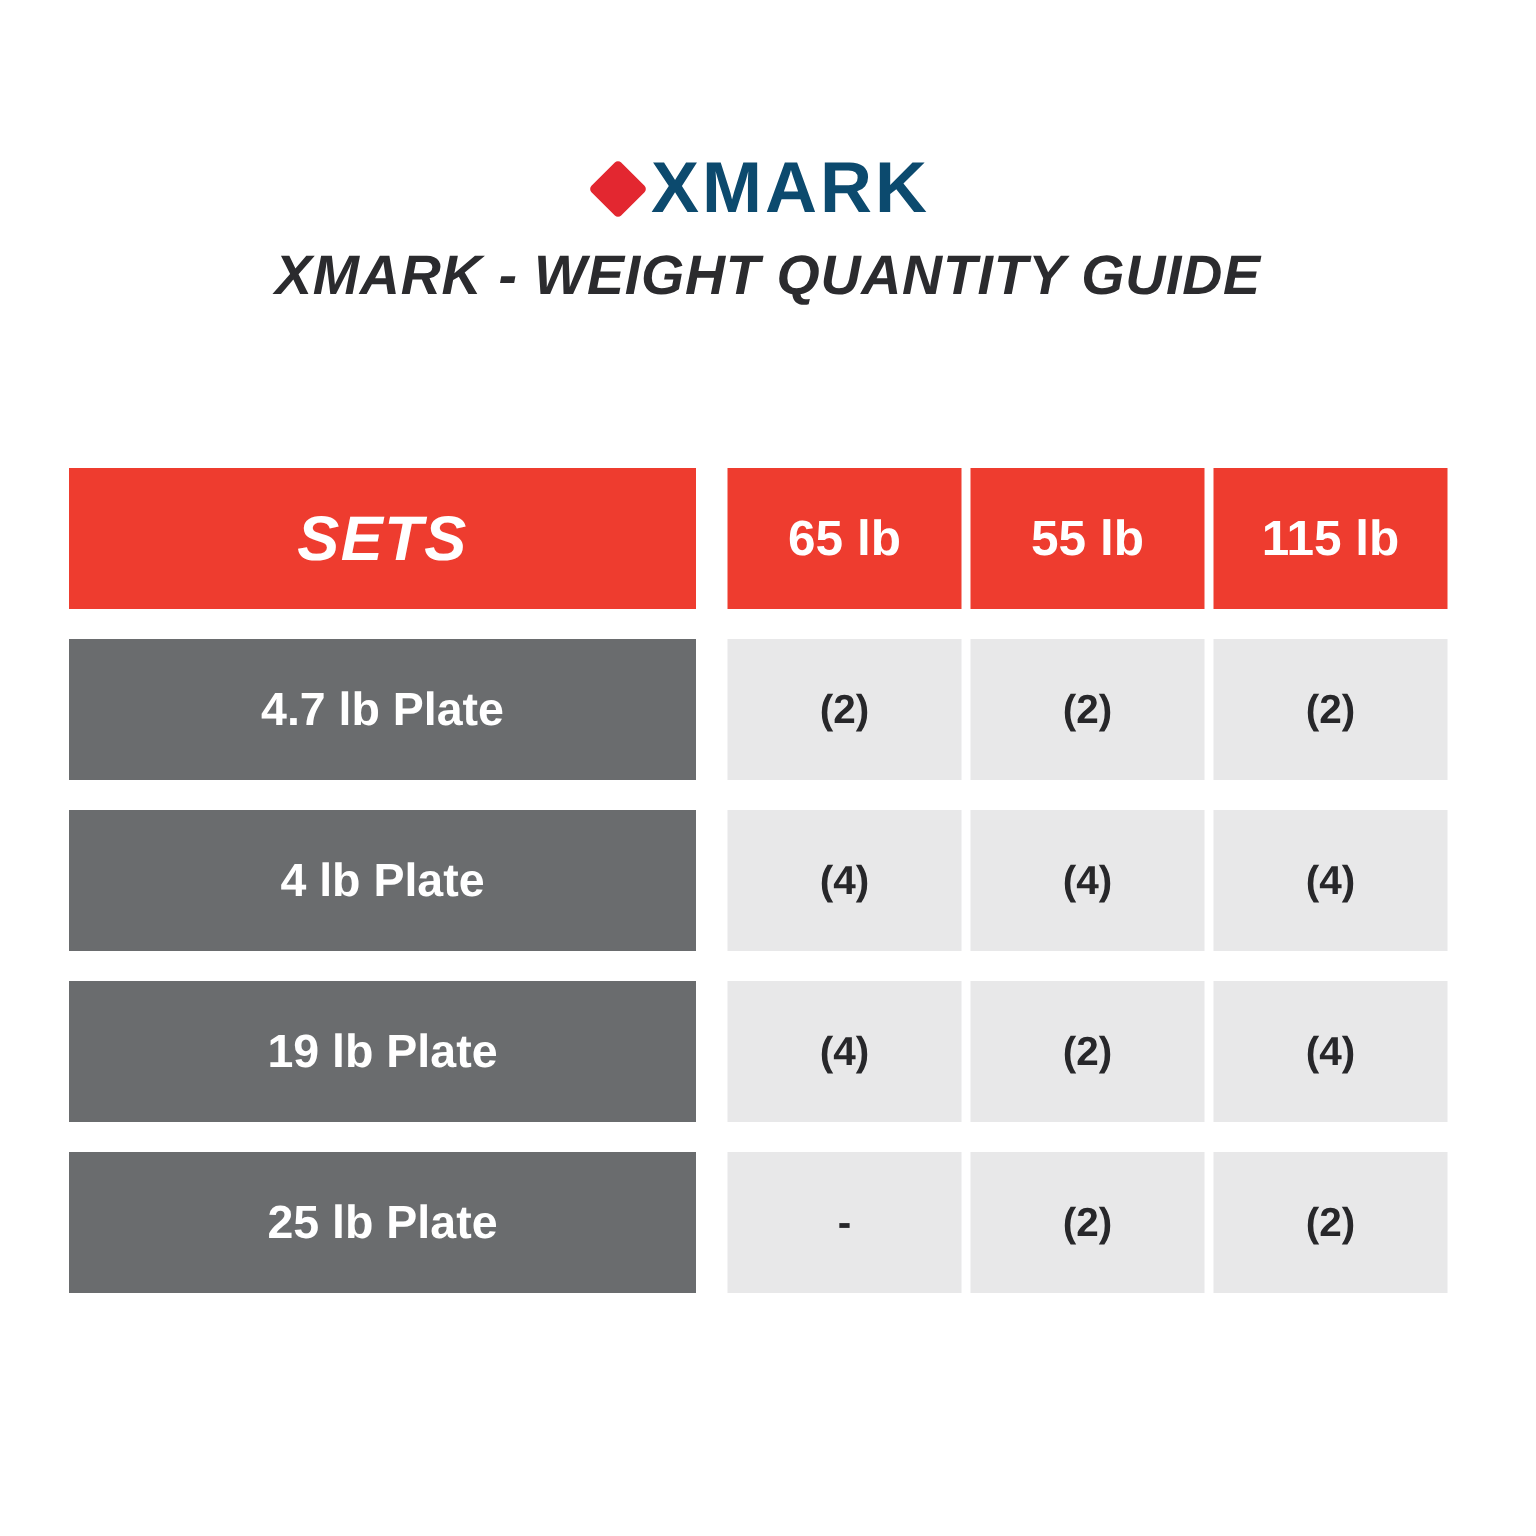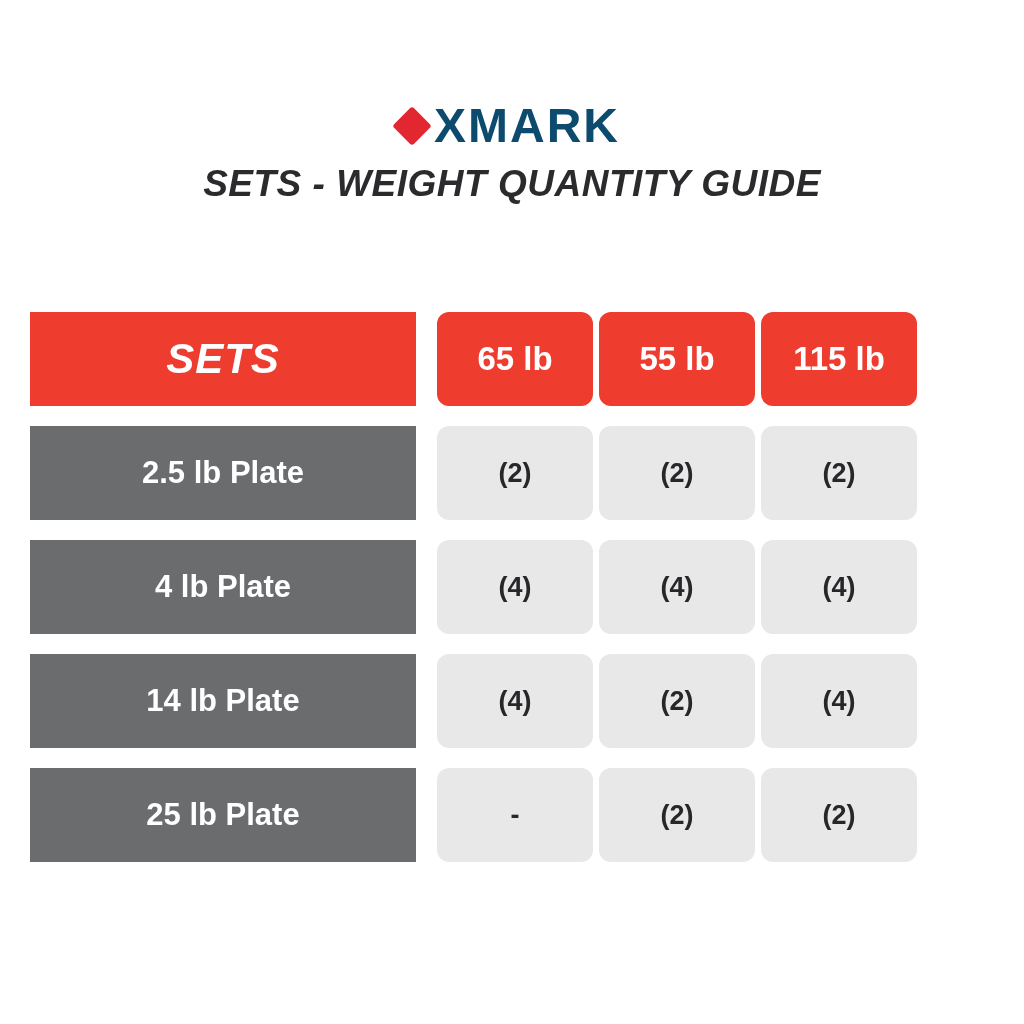--- a/index.html
+++ b/index.html
@@ -65,35 +65,35 @@
     top: 312px;
     left: 30px;
     width: 961px;
   }
   .trow {
     display: flex;
     height: 94px;
     margin-bottom: 20px;
   }
   .label-cell {
-    width: 386px;
+    width: 418px;
     margin-right: 21px;
     display: flex;
     align-items: center;
     justify-content: center;
     box-sizing: border-box;
+    margin-left: 16px;
   }
   .value-cell {
     width: 156px;
     margin-right: 6px;
     display: flex;
     align-items: center;
     justify-content: center;
     box-sizing: border-box;
-    border-radius: 12px;
   }
   .value-cell:last-child { margin-right: 0; text-align: center; }
   
   .hdr .label-cell,
   .hdr .value-cell {
     background: #ee3c2f;
     color: #ffffff;
   }
   .hdr .label-cell {
     font-size: 42px;
@@ -122,47 +122,47 @@
 </head>
 <body>
 
 <div class="canvas">
 
   <div class="logo-row">
     <span class="diamond"></span>
     <span class="brand">XMARK</span>
   </div>
 
-  <div class="subtitle">SETS - WEIGHT QUANTITY GUIDE</div>
+  <div class="subtitle">XMARK - WEIGHT QUANTITY GUIDE</div>
 
   <div class="table">
 
     <div class="trow hdr">
       <div class="label-cell">SETS</div>
       <div class="value-cell">65 lb</div>
       <div class="value-cell">55 lb</div>
       <div class="value-cell">115 lb</div>
     </div>
 
     <div class="trow drow">
-      <div class="label-cell">2.5 lb Plate</div>
+      <div class="label-cell">4.7 lb Plate</div>
       <div class="value-cell">(2)</div>
       <div class="value-cell">(2)</div>
       <div class="value-cell">(2)</div>
     </div>
 
     <div class="trow drow">
       <div class="label-cell">4 lb Plate</div>
       <div class="value-cell">(4)</div>
       <div class="value-cell">(4)</div>
       <div class="value-cell">(4)</div>
     </div>
 
     <div class="trow drow">
-      <div class="label-cell">14 lb Plate</div>
+      <div class="label-cell">19 lb Plate</div>
       <div class="value-cell">(4)</div>
       <div class="value-cell">(2)</div>
       <div class="value-cell">(4)</div>
     </div>
 
     <div class="trow drow">
       <div class="label-cell">25 lb Plate</div>
       <div class="value-cell">-</div>
       <div class="value-cell">(2)</div>
       <div class="value-cell">(2)</div>

